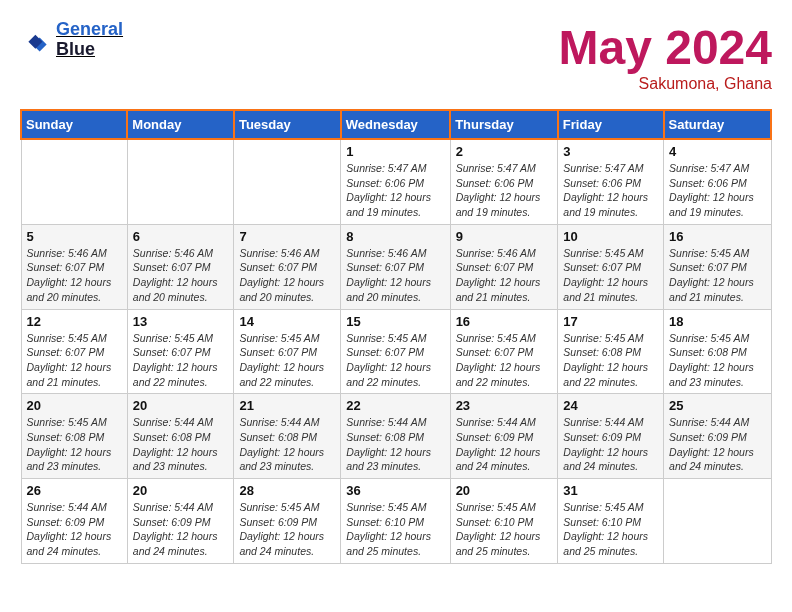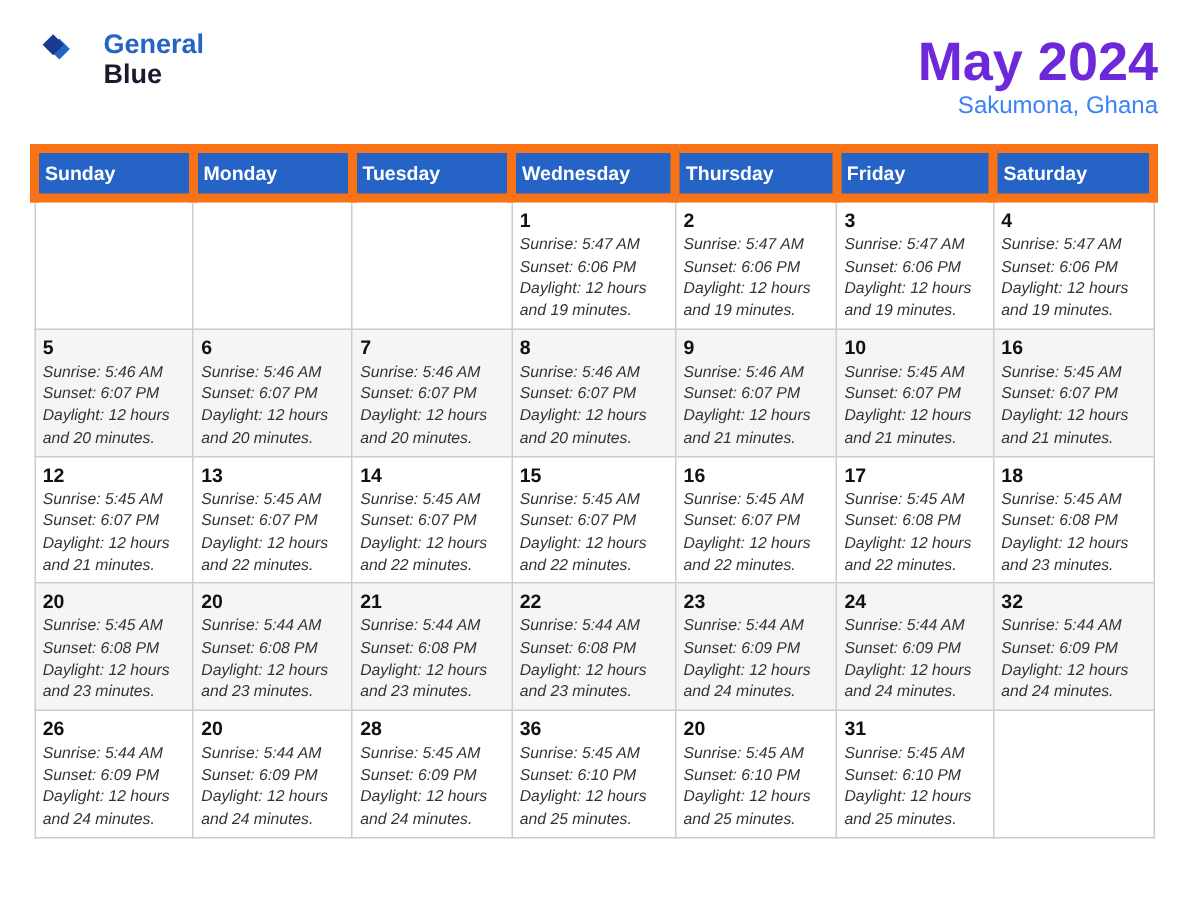--- a/index.html
+++ b/index.html
@@ -11,61 +11,62 @@
       padding: 20px;
     }
     .header {
       display: flex;
       justify-content: space-between;
       align-items: flex-start;
       margin-bottom: 16px;
     }
     .logo {
       display: flex;
-      align-items: flex-start;
-      gap: 21px;
+      align-items: flex-end;
+      gap: 8px;
+      text-decoration: underline;
     }
     .logo-text {
       font-size: 18px;
       font-weight: bold;
       color: #1a1a2e;
       line-height: 1.1;
     }
     .logo-text span {
       color: #2563c7;
     }
     .logo-icon {
       width: 28px;
       height: 28px;
     }
     .title-block {
       text-align: right;
     }
     .title-block .month-year {
-      font-size: 36px;
+      font-size: 48px;
       font-weight: bold;
-      color: #6d28d9;
+      color: #be185d;
     }
     .title-block .location {
       font-size: 16px;
-      color: #3b82f6;
+      color: #b91c1c;
     }
     .calendar {
       width: 100%;
       border-collapse: collapse;
       font-size: 11px;
     }
     .calendar thead th {
       background: #2563c7;
       color: #fff;
       padding: 6px 4px;
       text-align: left;
       font-size: 13px;
       font-weight: bold;
-      border: 6px solid #f97316;
+      border: 2px solid #f97316;
     }
     .calendar tbody td {
       vertical-align: top;
       border: 1px solid #ccc;
       padding: 4px 5px;
       width: 113px;
       min-height: 80px;
       background: #fff;
     }
     .calendar tbody tr:nth-child(even) td {
@@ -292,21 +293,21 @@
 and 24 minutes.</div>
         </td>
         <td>
           <div class="day-number">24</div>
           <div class="day-info" style="white-space: pre-line;">Sunrise: 5:44 AM
 Sunset: 6:09 PM
 Daylight: 12 hours
 and 24 minutes.</div>
         </td>
         <td>
-          <div class="day-number">32</div>
+          <div class="day-number">25</div>
           <div class="day-info" style="white-space: pre-line;">Sunrise: 5:44 AM
 Sunset: 6:09 PM
 Daylight: 12 hours
 and 24 minutes.</div>
         </td>
       </tr>
       <tr>
         <td>
           <div class="day-number">26</div>
           <div class="day-info" style="white-space: pre-line;">Sunrise: 5:44 AM

